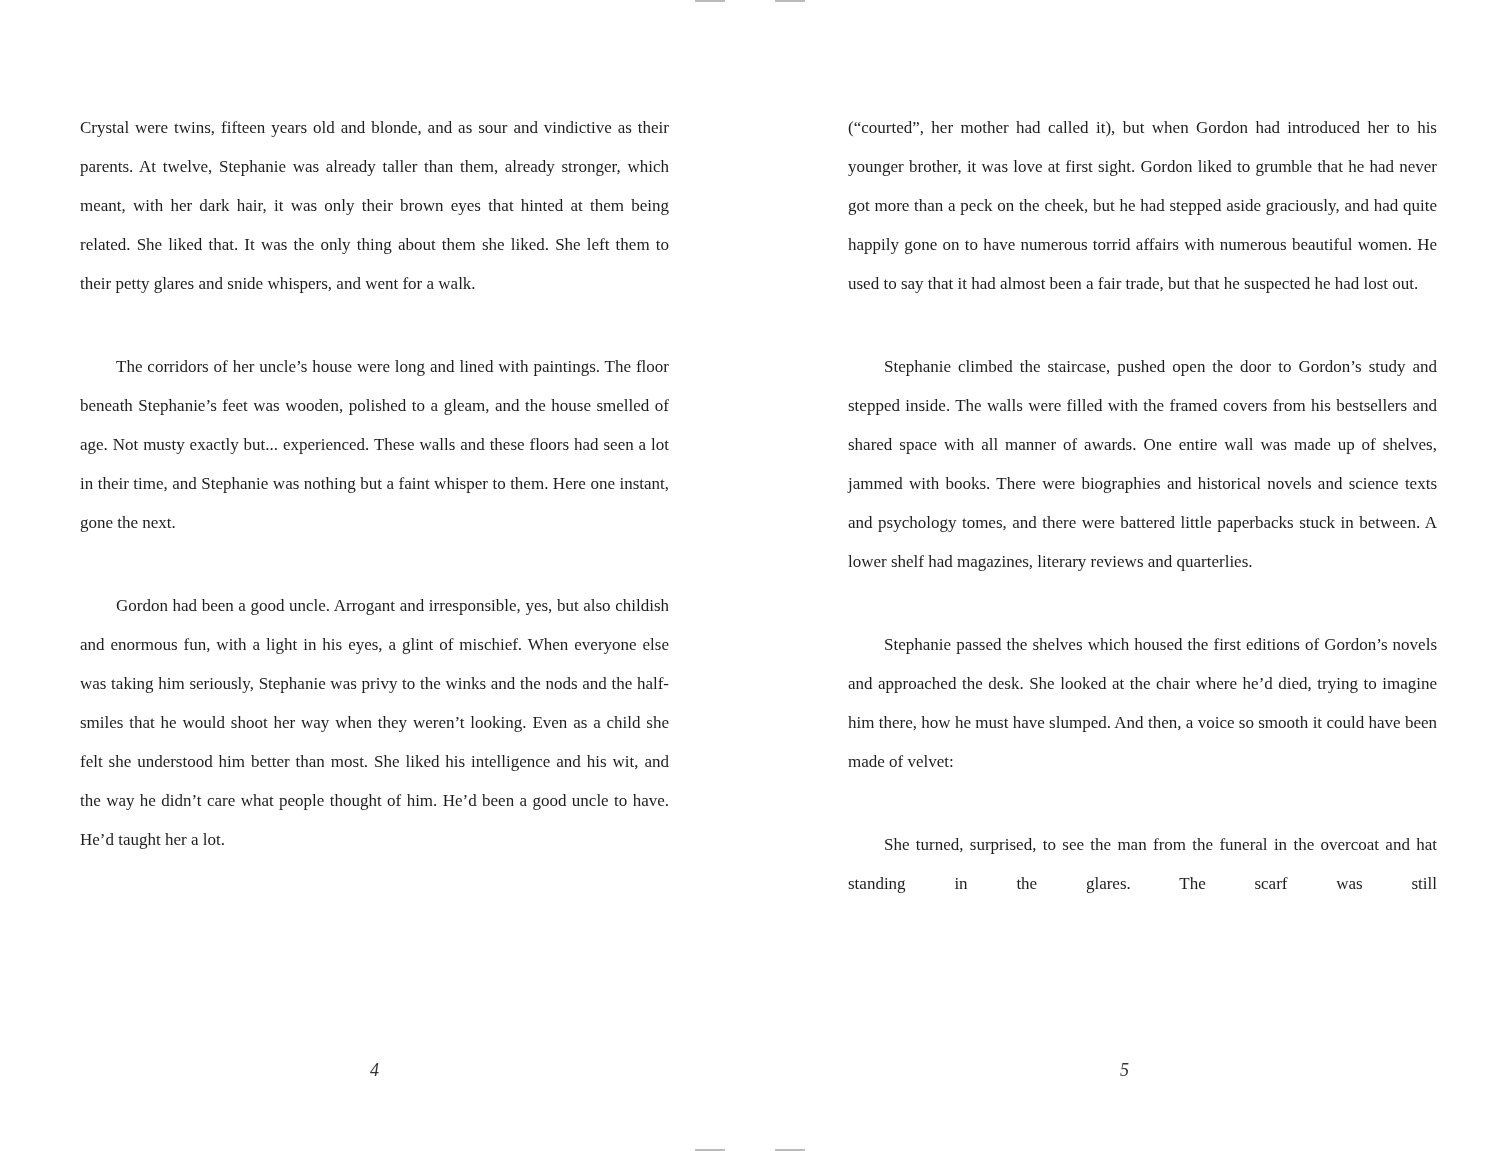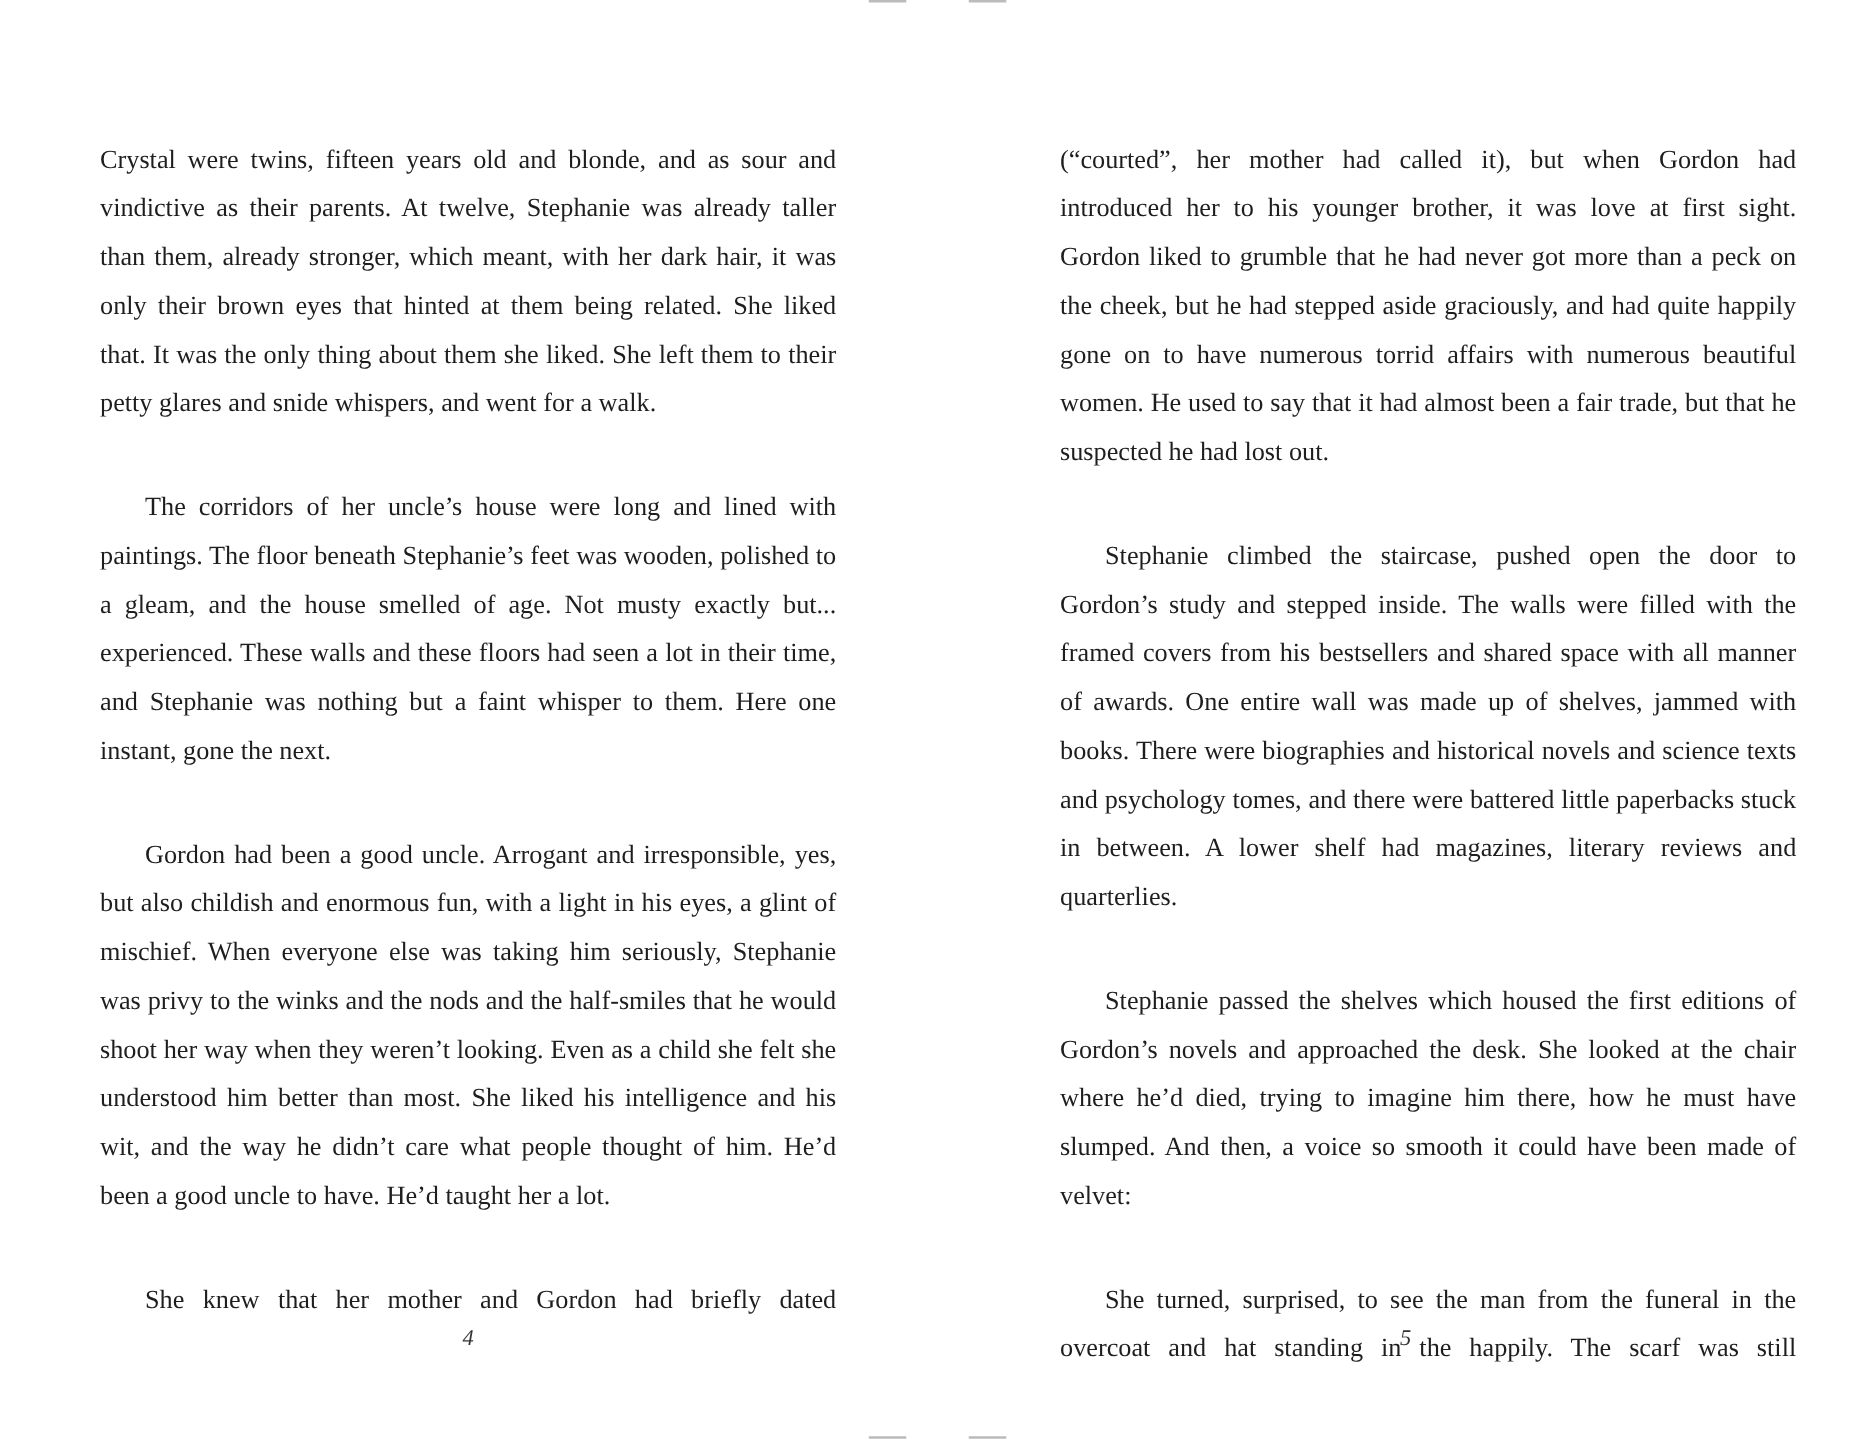--- a/index.html
+++ b/index.html
@@ -4,21 +4,21 @@
 <style>
   html, body { margin: 0; padding: 0; background: #ffffff; }
   body { width: 1500px; height: 1151px; position: relative; overflow: hidden; }
   .spread { position: absolute; inset: 0; }
   .page { position: absolute; top: 108px; width: 589px; }
   .page.left { left: 80px; }
   .page.right { left: 848px; }
   .page p {
     margin: 0;
     font-family: "Liberation Serif", "DejaVu Serif", serif;
-    font-size: 21px;
+    font-size: 17px;
     line-height: 39px;
     color: #1e1e1e;
     text-align: justify;
     text-align-last: auto;
   }
   .page p.indent { text-indent: 36px; margin-top: 44px; }
   .page p.noindent { text-indent: 0; }
   .page p.last-justify { text-align-last: justify; }
   .folio {
     position: absolute; top: 1060px;
@@ -36,28 +36,27 @@
 <body>
 
 <div class="spread">
   <div class="tab-mark" style="left:695px; top:0;"></div>
   <div class="tab-mark" style="left:775px; top:0;"></div>
 
   <div class="page left">
     <p class="noindent">Crystal were twins, fifteen years old and blonde, and as sour and vindictive as their parents. At twelve, Stephanie was already taller than them, already stronger, which meant, with her dark hair, it was only their brown eyes that hinted at them being related. She liked that. It was the only thing about them she liked. She left them to their petty glares and snide whispers, and went for a walk.</p>
     <p class="indent">The corridors of her uncle’s house were long and lined with paintings. The floor beneath Stephanie’s feet was wooden, polished to a gleam, and the house smelled of age. Not musty exactly but... experienced. These walls and these floors had seen a lot in their time, and Stephanie was nothing but a faint whisper to them. Here one instant, gone the next.</p>
     <p class="indent">Gordon had been a good uncle. Arrogant and irresponsible, yes, but also childish and enormous fun, with a light in his eyes, a glint of mischief. When everyone else was taking him seriously, Stephanie was privy to the winks and the nods and the half-smiles that he would shoot her way when they weren’t looking. Even as a child she felt she understood him better than most. She liked his intelligence and his wit, and the way he didn’t care what people thought of him. He’d been a good uncle to have. He’d taught her a lot.</p>
-    <p class="indent last-justify">She knew that her mother and Gordon had briefly dated</p>
   </div>
 
   <div class="page right">
     <p class="noindent">(“courted”, her mother had called it), but when Gordon had introduced her to his younger brother, it was love at first sight. Gordon liked to grumble that he had never got more than a peck on the cheek, but he had stepped aside graciously, and had quite happily gone on to have numerous torrid affairs with numerous beautiful women. He used to say that it had almost been a fair trade, but that he suspected he had lost out.</p>
     <p class="indent">Stephanie climbed the staircase, pushed open the door to Gordon’s study and stepped inside. The walls were filled with the framed covers from his bestsellers and shared space with all manner of awards. One entire wall was made up of shelves, jammed with books. There were biographies and historical novels and science texts and psychology tomes, and there were battered little paperbacks stuck in between. A lower shelf had magazines, literary reviews and quarterlies.</p>
     <p class="indent">Stephanie passed the shelves which housed the first editions of Gordon’s novels and approached the desk. She looked at the chair where he’d died, trying to imagine him there, how he must have slumped. And then, a voice so smooth it could have been made of velvet:</p>
-    <p class="indent last-justify">She turned, surprised, to see the man from the funeral in the overcoat and hat standing in the happily. The scarf was still</p>
+    <p class="indent last-justify">She turned, surprised, to see the man from the funeral in the overcoat and hat standing in the glares. The scarf was still</p>
   </div>
 
   <div class="folio left">4</div>
   <div class="folio right">5</div>
 
   <div class="tab-mark" style="left:695px; top:1149px;"></div>
   <div class="tab-mark" style="left:775px; top:1149px;"></div>
 </div>
 
 </body></html>

